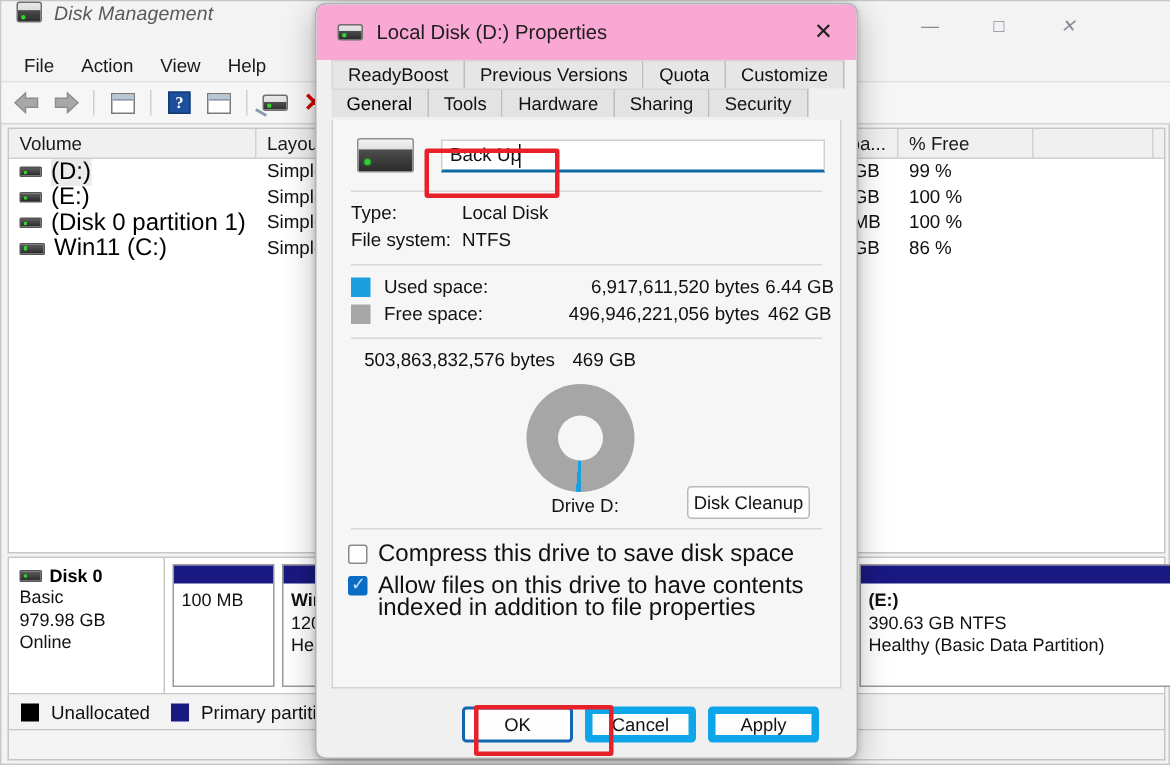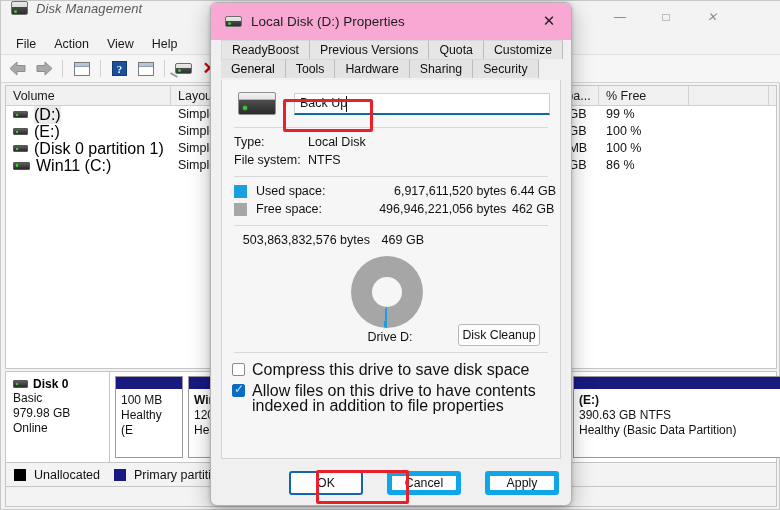--- a/index.html
+++ b/index.html
@@ -299,22 +299,22 @@
     background: #0b6cc4; border-color: #0b6cc4; position: relative;
   }
   .cbox.checked::after {
     content: "✓"; position: absolute; left: 1px; top: -3px;
     color: #bfe0ff; font-size: 12px; line-height: 14px;
   }
   .cblabel { line-height: 15px; max-width: 300px; }
 
   
   #dlg-buttons {
-    position: absolute; right: 12px; bottom: 10px;
-    display: flex; gap: 24px;
+    position: absolute; right: 25px; bottom: 10px;
+    display: flex; gap: 8px;
   }
   .dbtn {
     width: 74px; height: 24px; background: #fdfdfd;
     border: 5px solid #0ea5e9; border-radius: 3px;
     font-size: 12.3px; color: #111;
     display: flex; align-items: center; justify-content: center;
   }
   .dbtn.default {
     border: 2px solid #1265b0;
   }
@@ -443,21 +443,20 @@
         </div>
         <div class="dline">Basic</div>
         <div class="dline">979.98 GB</div>
         <div class="dline">Online</div>
       </div>
       <div id="disk-parts">
         <div class="part" id="part-sys">
           <div class="partbar"></div>
           <div class="parttext">
             <div>100 MB</div>
-            <div>Healthy (E</div>
           </div>
         </div>
         <div class="part" id="part-win">
           <div class="partbar"></div>
           <div class="parttext">
             <div><b>Win</b></div>
             <div>120.</div>
             <div>Hea</div>
           </div>
         </div>

